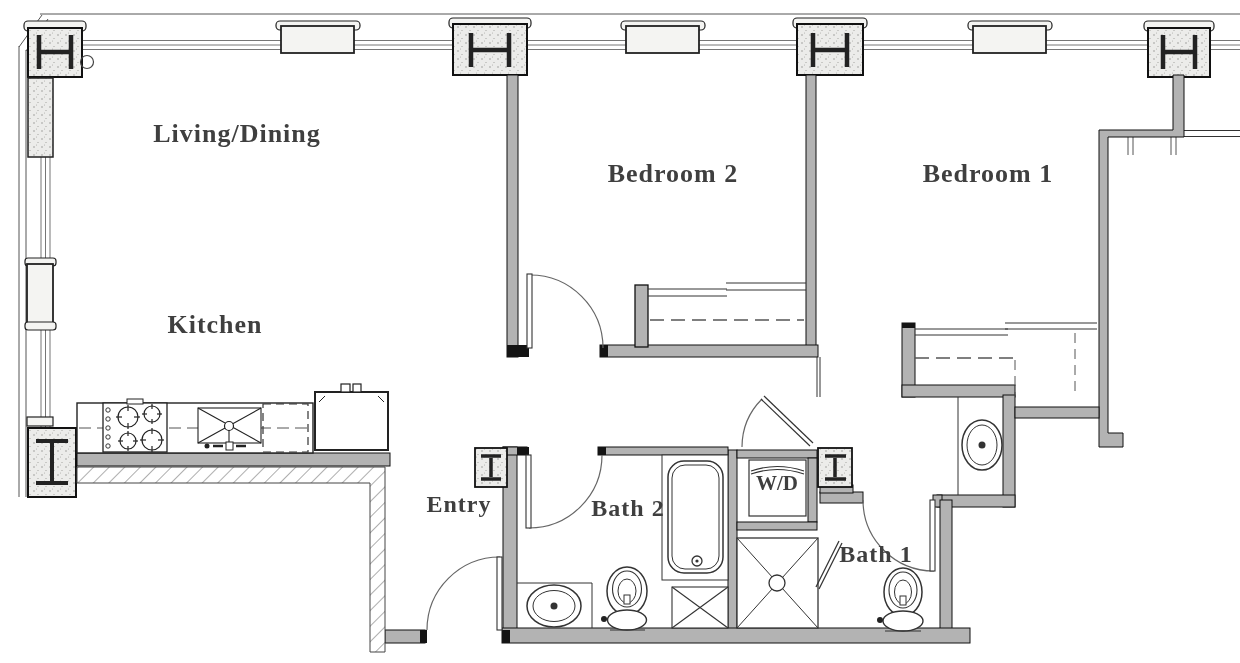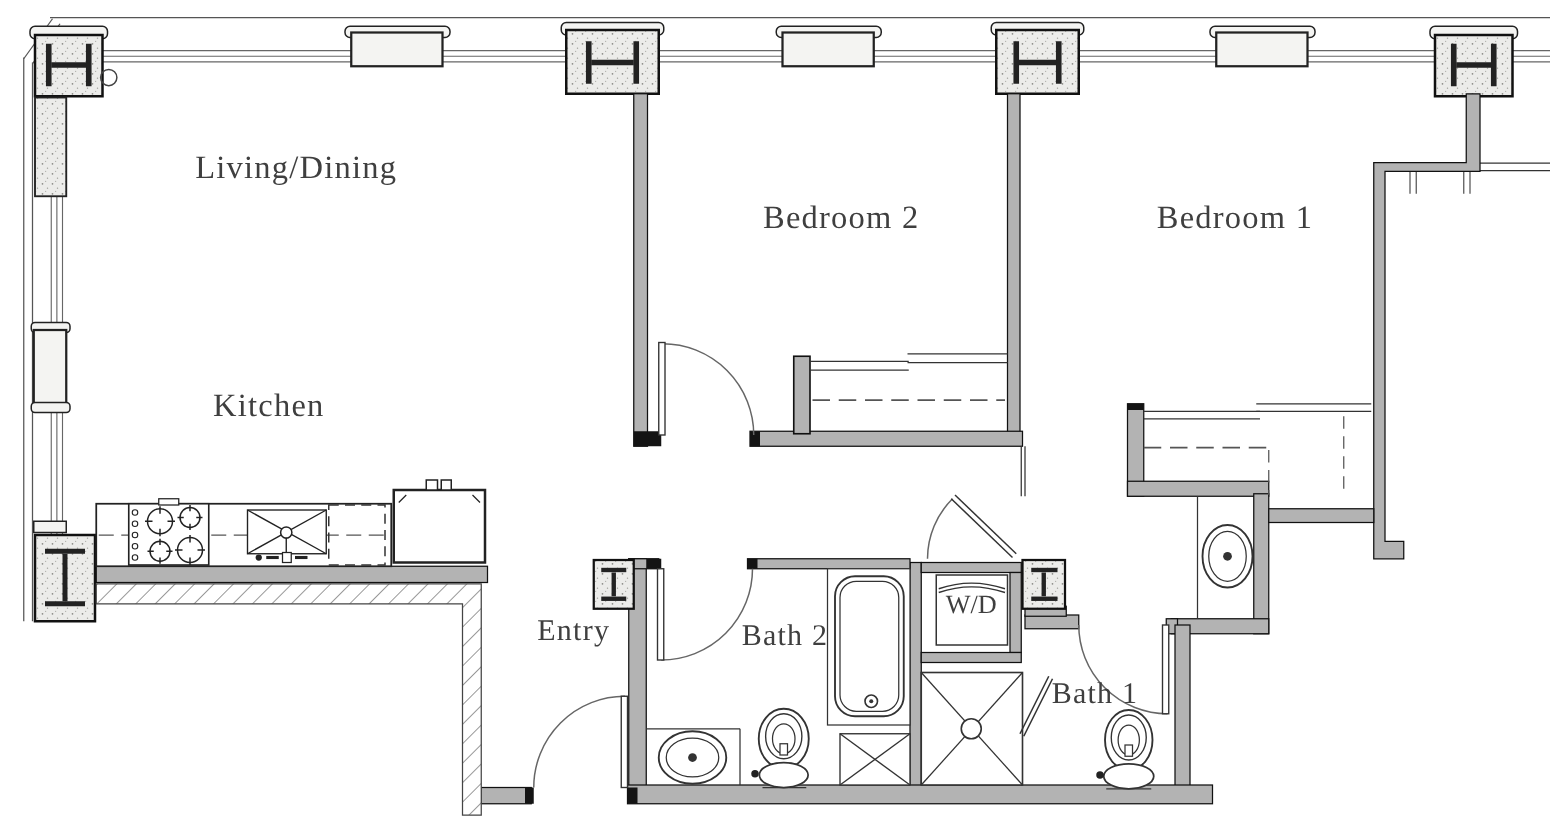--- a/index.html
+++ b/index.html
@@ -1,16 +1,16 @@
 <!DOCTYPE html>
 <html><head>
 <meta charset="utf-8">
 <style>
   html,body{margin:0;padding:0;background:#ffffff;}
-  .plan-wrap{position:relative;width:1240px;height:663px;background:#fff;overflow:hidden;}
+  .plan-wrap{position:relative;width:1240px;height:663px;background:#fff;overflow:hidden;font-weight:bold;}
   svg{display:block;}
   text{font-family:"Liberation Serif", serif; fill:#3f3f3f;}
   .room-label{font-size:26px;letter-spacing:1px;}
   .small-label{font-size:24px;letter-spacing:1px;}
   .wd-label{font-size:21px;}
 </style>
 </head>
 <body>
 
 <div class="plan-wrap">

